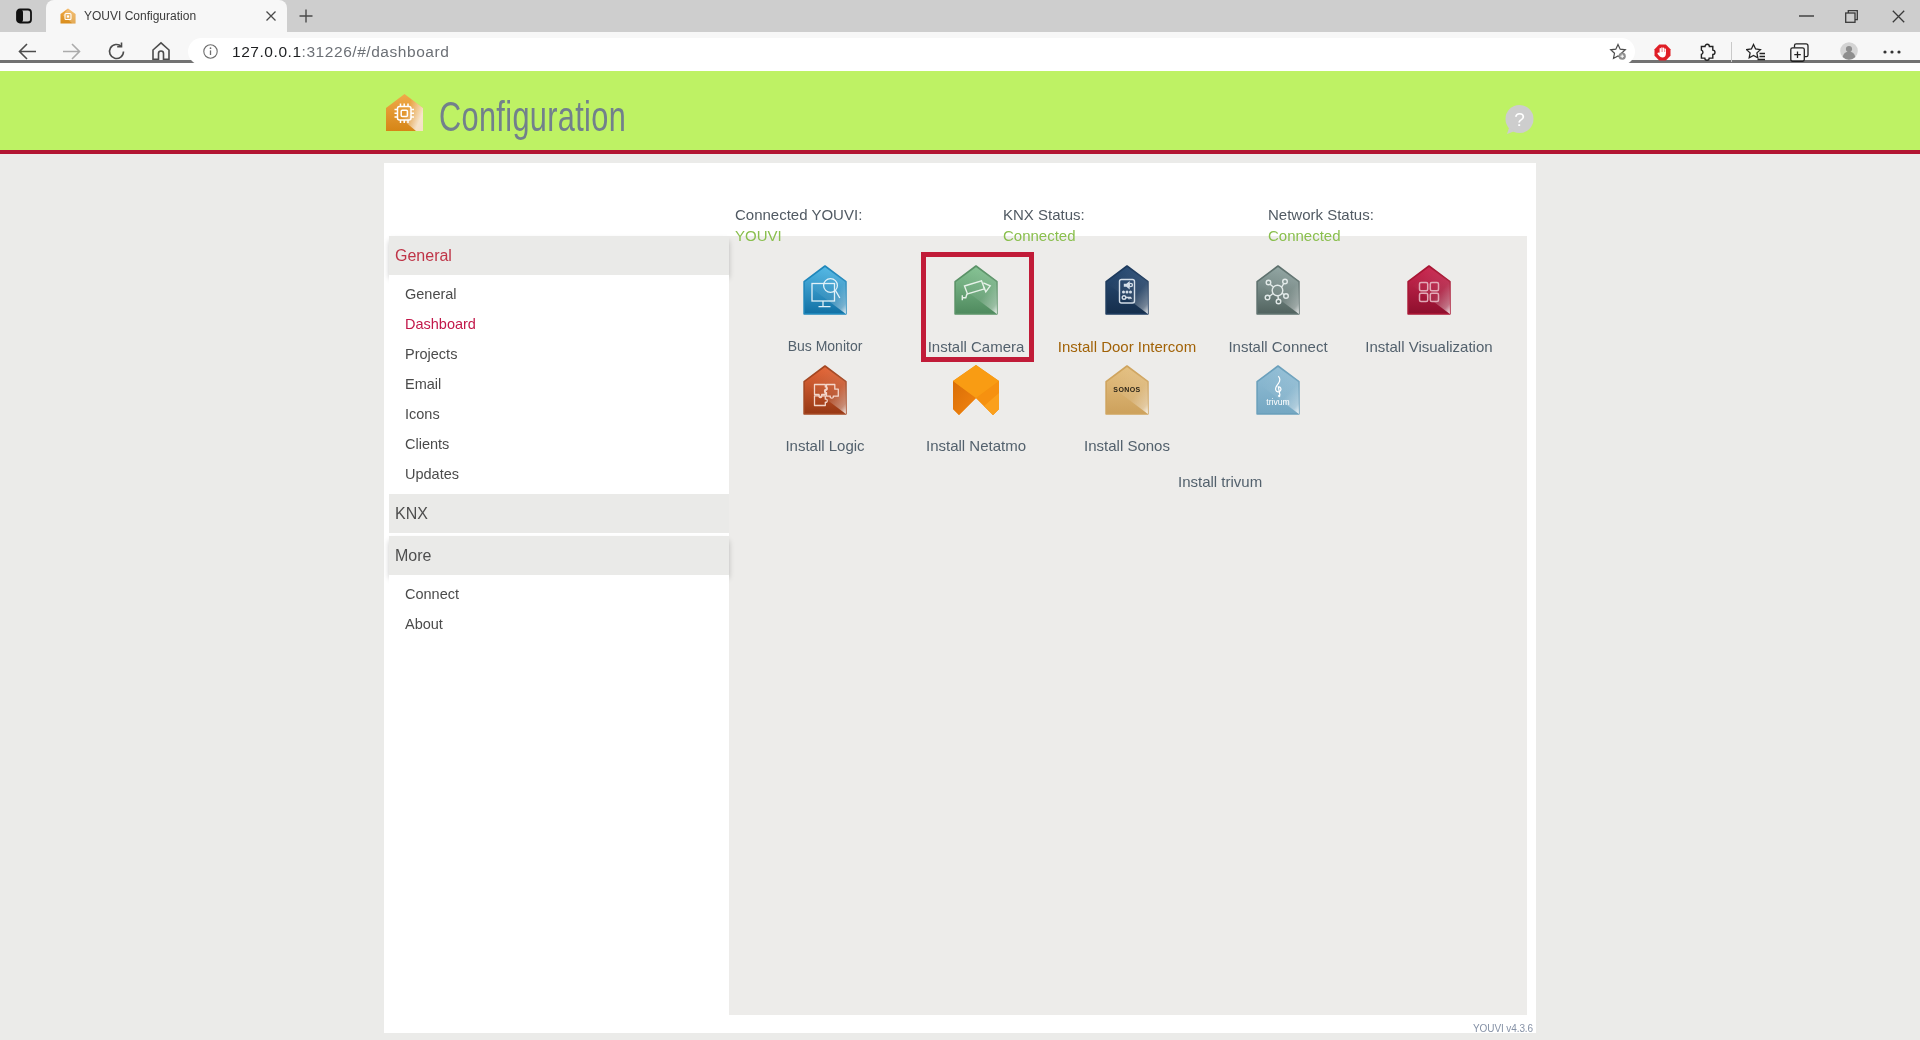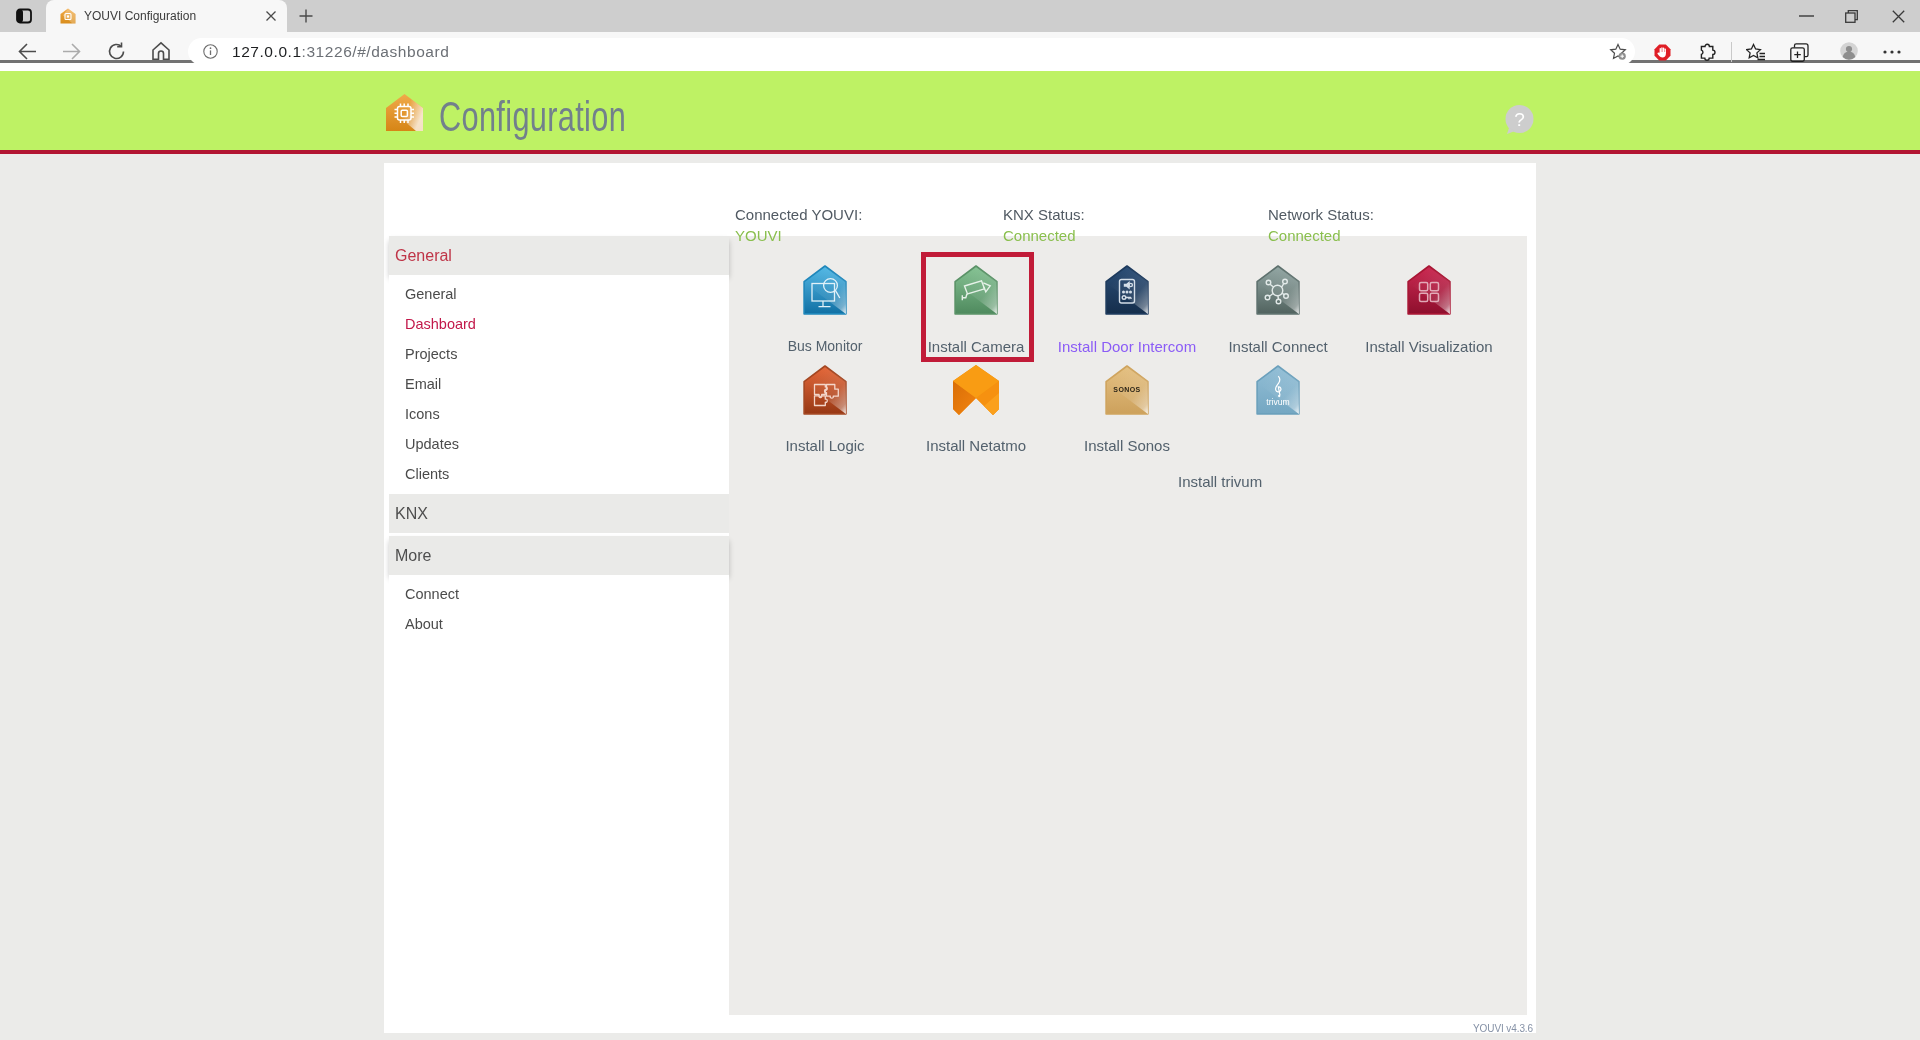--- a/index.html
+++ b/index.html
@@ -182,22 +182,22 @@
   <div class="stat" style="left:619px">KNX Status:<br><span class="green">Connected</span></div>
   <div class="stat" style="left:884px">Network Status:<br><span class="green">Connected</span></div>
 
   <div class="sideband shadow" style="top:73px;color:#bf3447;">General</div>
   <div class="sidewhite" style="top:112px;height:218px;padding-top:4px;">
     <div class="sideitem">General</div>
     <div class="sideitem" style="color:#c2184a;">Dashboard</div>
     <div class="sideitem">Projects</div>
     <div class="sideitem">Email</div>
     <div class="sideitem">Icons</div>
+    <div class="sideitem">Clients</div>
     <div class="sideitem">Updates</div>
-    <div class="sideitem">Clients</div>
   </div>
   <div class="sideband" style="top:331px;">KNX</div>
   <div class="sideband shadow" style="top:373px;">More</div>
   <div class="sidewhite" style="top:412px;height:440px;padding-top:4px;">
     <div class="sideitem">Connect</div>
     <div class="sideitem">About</div>
   </div>
 
   <div id="redbox" style="left:537px;top:89px;width:113px;height:110px;"></div>
 
@@ -260,21 +260,21 @@
        <rect x="14.5" y="14.5" width="15" height="23.5" rx="2"></rect>
        <path d="M19.5 19.5 h2 l2.5 -2 v5.5 l-2.5 -2 h-2 Z" fill="#dde6ef"></path>
        <circle cx="25.8" cy="20" r="1.6"></circle>
        <circle cx="18.5" cy="27" r="0.8" fill="#dde6ef"></circle>
           <circle cx="22" cy="27" r="0.8" fill="#dde6ef"></circle>
           <circle cx="25.5" cy="27" r="0.8" fill="#dde6ef"></circle>
        <circle cx="19" cy="32.5" r="1.8"></circle>
        <path d="M20.8 32.5 H26 M24 32.5 V34.3 M26 32.5 V34"></path>
      </g>
       </svg>
-      <div class="abs lbl" style="left:643px;top:175px;width:200px;text-align:center;font-size:15px;color:#8b5cf6;">Install Door Intercom</div>
+      <div class="abs lbl" style="left:643px;top:175px;width:200px;text-align:center;font-size:15px;color:#a16207;">Install Door Intercom</div>
       <svg class="abs" style="left:872px;top:102px" width="44" height="50" viewBox="0 0 44 50">
         <linearGradient id="gcn" x1="0" y1="0" x2="0" y2="1">
       <stop offset="0" stop-color="#93a7a4"></stop>
           <stop offset="1" stop-color="#51635f"></stop>
     </linearGradient>
     <linearGradient id="scn" x1="0.25" y1="0.15" x2="1" y2="1">
       <stop offset="0" stop-color="#ffffff" stop-opacity="0"></stop>
       <stop offset="0.55" stop-color="#ffffff" stop-opacity="0.1"></stop>
       <stop offset="0.85" stop-color="#ffffff" stop-opacity="0.4"></stop>
       <stop offset="1" stop-color="#ffffff" stop-opacity="0.9"></stop>

